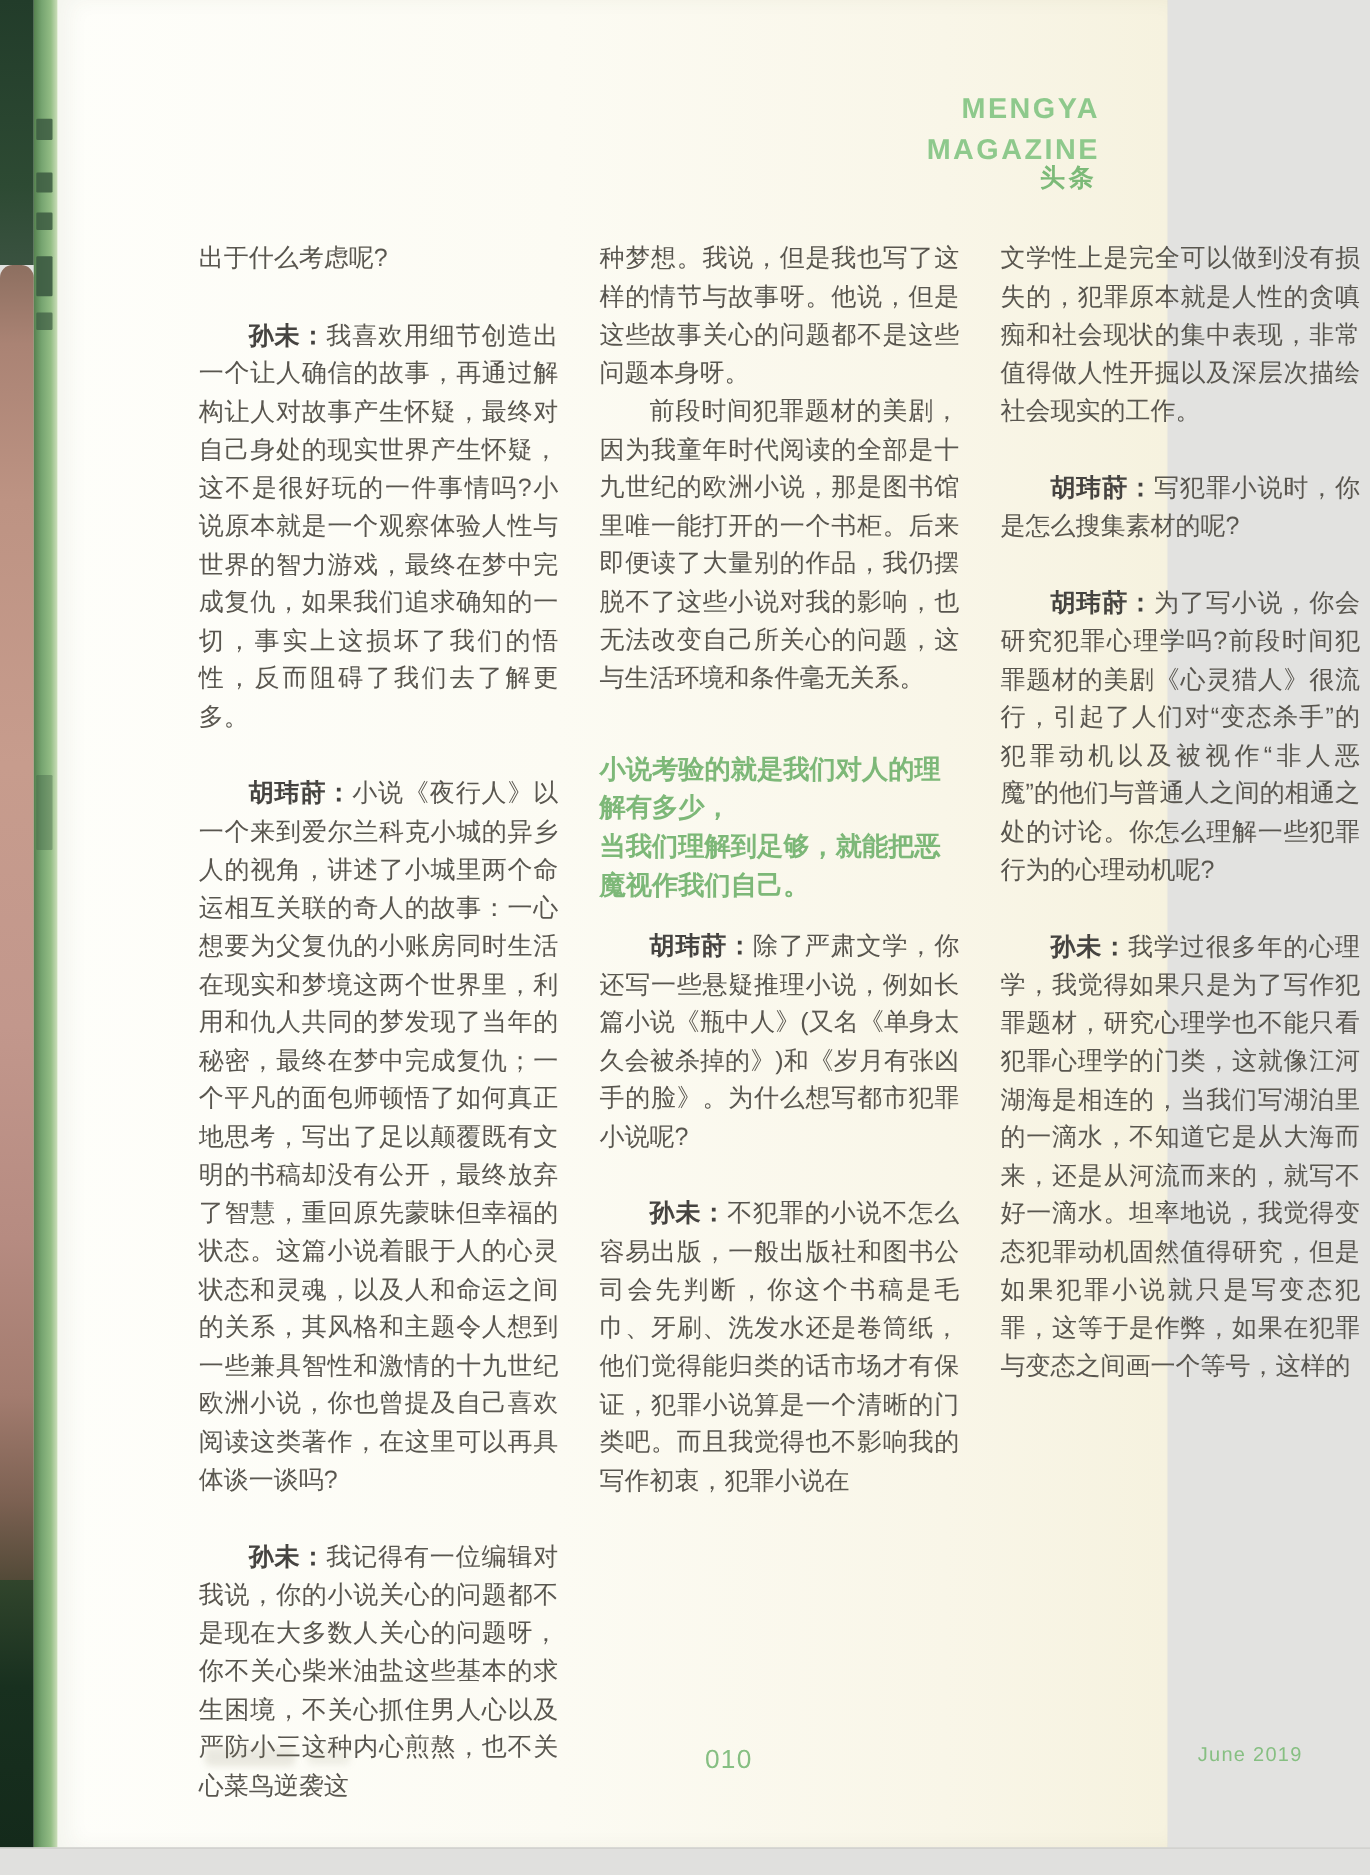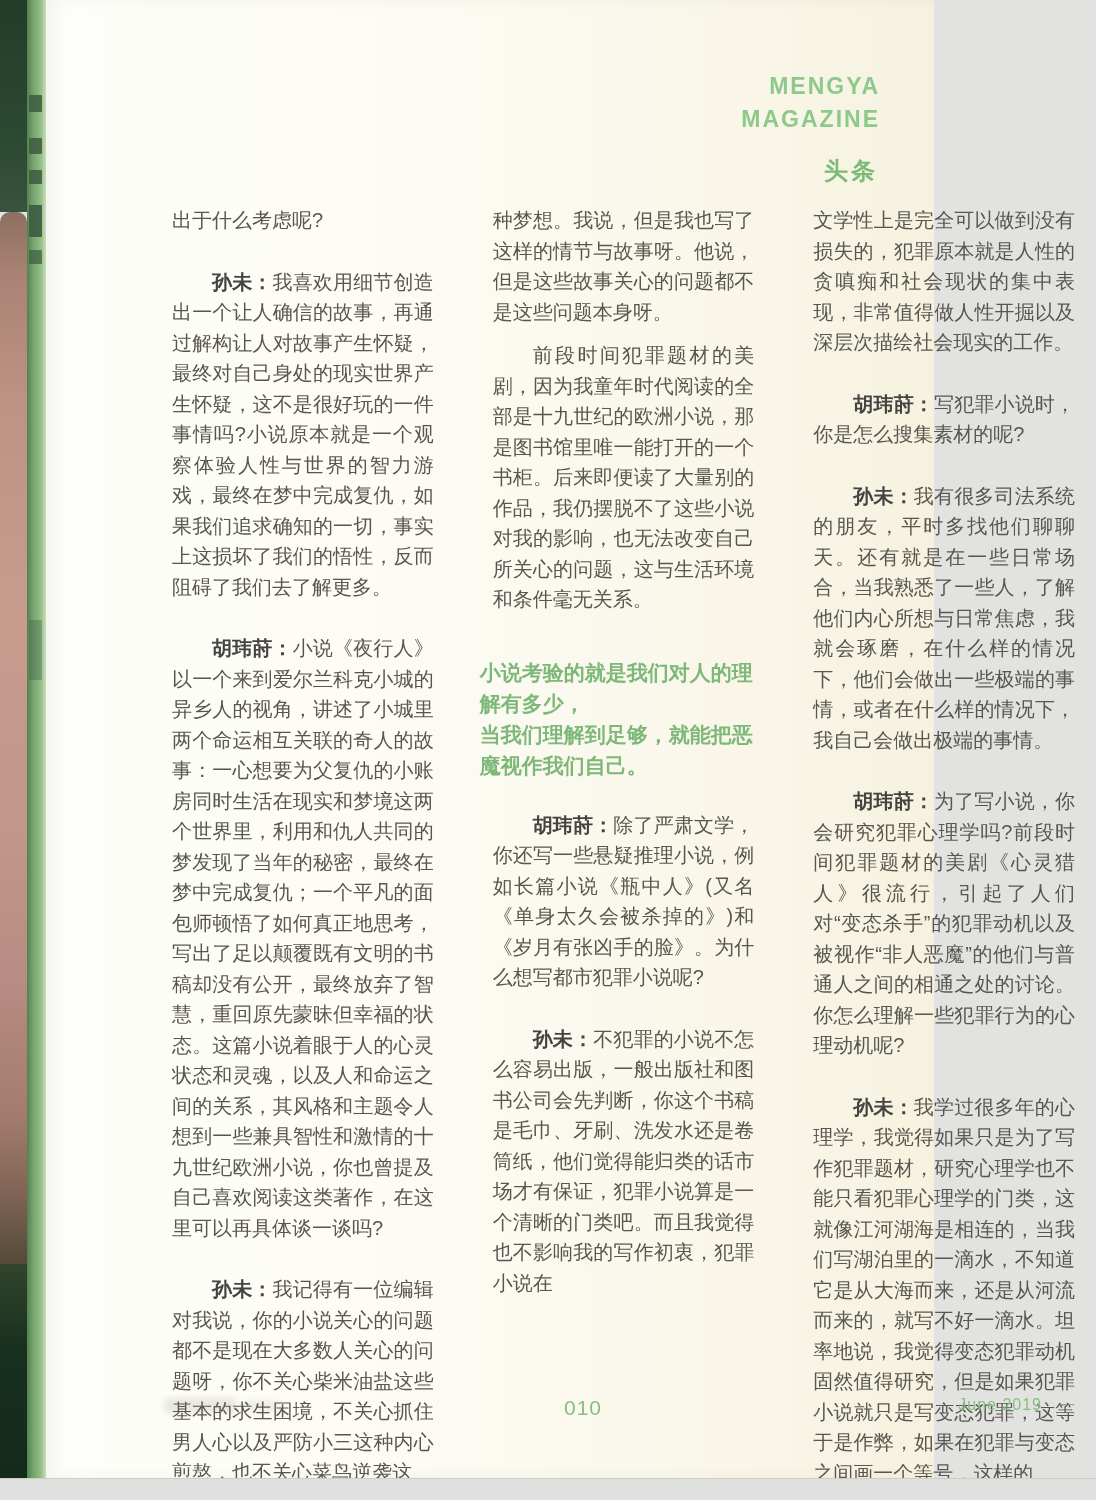--- a/index.html
+++ b/index.html
@@ -32,32 +32,32 @@
   .m2{top:138px;height:16px;}
   .m3{top:170px;height:14px;}
   .m4{top:205px;height:32px;opacity:.9;}
   .m5{top:250px;height:14px;opacity:.7;}
   .m6{top:620px;height:60px;opacity:.35;}
   
   .scan-bottom{position:absolute;left:0;top:1478px;width:1096px;height:22px;background:#e0e0de;border-top:1px solid #cdcdca;}
   
   .masthead{position:absolute;top:70px;right:54px;text-align:right;color:#8ec98c;
     font-weight:bold;font-size:23px;line-height:33px;letter-spacing:2px;}
-  .section-label{position:absolute;top:155px;right:56px;color:#7cba78;font-weight:bold;
-    font-size:24px;letter-spacing:3px;}
+  .section-label{position:absolute;top:129px;right:56px;color:#7cba78;font-weight:bold;
+    font-size:20px;letter-spacing:3px;}
   
   .columns{position:absolute;left:113px;top:192px;width:929px;display:flex;gap:33px;}
   .col{flex:1;min-width:0;font-size:20px;line-height:30.5px;color:#59564f;
     text-align:justify;word-break:break-all;}
-  .para{margin:13px;}
+  .para{margin:0;}
   .turn{margin-top:31px;text-indent:2em;}
   .inner{text-indent:2em;}
   .cont{text-indent:0;}
   .speaker{font-weight:bold;color:#454340;}
-  .pull-quote{margin-top:42px;margin-bottom:29px;color:#7db878;font-weight:bold;
+  .pull-quote{margin-top:42px;margin-bottom:18px;color:#7db878;font-weight:bold;
     font-size:21px;line-height:31px;text-align:left;text-indent:0;}
   .pq-line{display:block;}
   
   .footer-page{position:absolute;left:564px;top:1396px;color:#86bf82;font-size:21px;letter-spacing:1px;}
   .footer-date{position:absolute;right:54px;top:1396px;color:#86bf82;font-size:16px;letter-spacing:1px;}
   .showthrough{position:absolute;left:118px;top:1398px;width:72px;height:15px;
     background:rgba(110,105,80,0.14);filter:blur(3px);border-radius:4px;}
   .showthrough2{position:absolute;left:200px;top:1400px;width:34px;height:12px;
     background:rgba(110,105,80,0.10);filter:blur(3px);border-radius:4px;}
 </style>
@@ -101,21 +101,20 @@
         <span class="pq-line">小说考验的就是我们对人的理解有多少，</span>
         <span class="pq-line">当我们理解到足够，就能把恶魔视作我们自己。</span>
       </div>
       <p class="para turn" style="margin-top:0;"><span class="speaker">胡玮莳：</span><span>除了严肃文学，你还写一些悬疑推理小说，例如长篇小说《瓶中人》(又名《单身太久会被杀掉的》)和《岁月有张凶手的脸》。为什么想写都市犯罪小说呢?</span></p>
       <p class="para turn"><span class="speaker">孙未：</span><span>不犯罪的小说不怎么容易出版，一般出版社和图书公司会先判断，你这个书稿是毛巾、牙刷、洗发水还是卷筒纸，他们觉得能归类的话市场才有保证，犯罪小说算是一个清晰的门类吧。而且我觉得也不影响我的写作初衷，犯罪小说在</span></p>
     </div>
 
     <div class="col">
       <p class="para cont"><span>文学性上是完全可以做到没有损失的，犯罪原本就是人性的贪嗔痴和社会现状的集中表现，非常值得做人性开掘以及深层次描绘社会现实的工作。</span></p>
       <p class="para turn"><span class="speaker">胡玮莳：</span><span>写犯罪小说时，你是怎么搜集素材的呢?</span></p>
-      <p class="para turn"><span class="speaker">孙未：</span><span>我有很多司法系统的朋友，平时多找他们聊聊天。还有就是在一些日常场合，当我熟悉了一些人，了解他们内心所想与日常焦虑，我就会琢磨，在什么样的情况下，他们会做出一些极端的事情，或者在什么样的情况下，我自己会做出极端的事情。</span></p>
       <p class="para turn"><span class="speaker">胡玮莳：</span><span>为了写小说，你会研究犯罪心理学吗?前段时间犯罪题材的美剧《心灵猎人》很流行，引起了人们对“变态杀手”的犯罪动机以及被视作“非人恶魔”的他们与普通人之间的相通之处的讨论。你怎么理解一些犯罪行为的心理动机呢?</span></p>
       <p class="para turn"><span class="speaker">孙未：</span><span>我学过很多年的心理学，我觉得如果只是为了写作犯罪题材，研究心理学也不能只看犯罪心理学的门类，这就像江河湖海是相连的，当我们写湖泊里的一滴水，不知道它是从大海而来，还是从河流而来的，就写不好一滴水。坦率地说，我觉得变态犯罪动机固然值得研究，但是如果犯罪小说就只是写变态犯罪，这等于是作弊，如果在犯罪与变态之间画一个等号，这样的</span></p>
     </div>
 
   </div>
 
   <div class="showthrough"></div>
   <div class="showthrough2"></div>
 </div>
 

